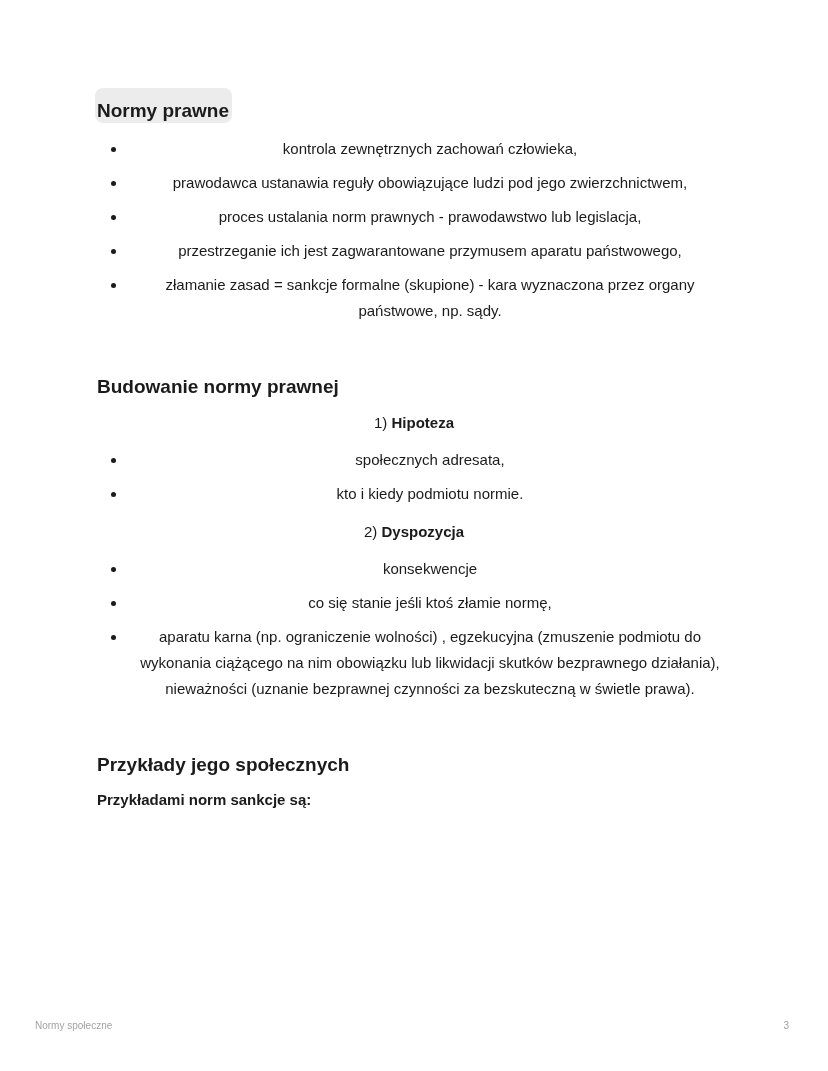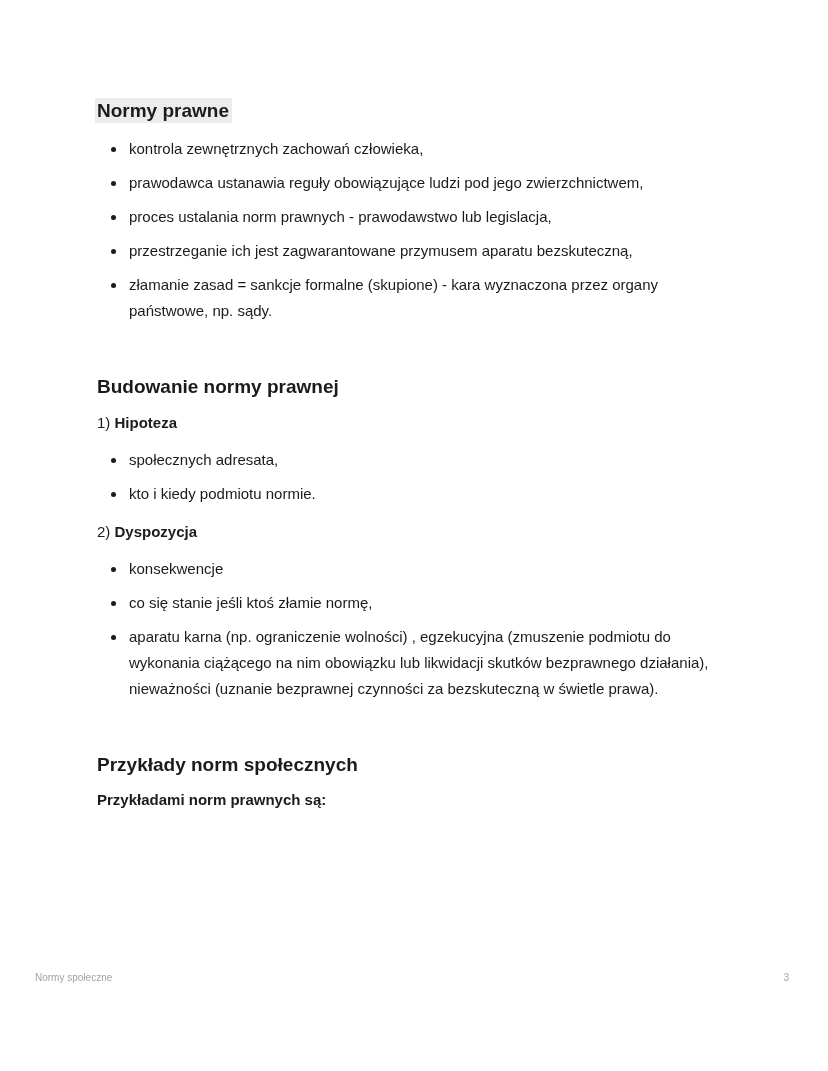--- a/index.html
+++ b/index.html
@@ -19,93 +19,96 @@
     width: 634px;
   }
   .doc-heading {
     font-size: 19px;
     font-weight: 700;
     line-height: 23px;
     margin: 0;
   }
   .doc-heading .hl {
     background: #ececec;
-    padding: 2px 3px 2px 2px;
+    padding: 12px 3px 2px 2px;
     margin-left: -2px;
+    border-radius: 8px;
   }
   .section-gap { margin-top: 51px; }
   ul.doc-list {
     list-style: disc;
     margin: 14px 0 0 0;
     padding-left: 30px;
+    text-align: center;
   }
   ul.doc-list li {
     font-size: 15px;
     line-height: 26px;
     margin-bottom: 8px;
     padding-left: 2px;
   }
   ul.doc-list li:last-child { margin-bottom: 0; }
   .numbered {
     font-size: 15px;
     line-height: 20px;
     margin: 15px 0 0 0;
+    text-align: center;
   }
   .numbered b { font-weight: 700; }
   .subheading {
     font-size: 15px;
     font-weight: 700;
     line-height: 20px;
     margin: 14px 0 0 0;
   }
   .footer {
     position: absolute;
     left: 35px;
     right: 39px;
-    top: 972px;
+    top: 1020px;
     display: flex;
     justify-content: space-between;
     font-size: 10px;
     line-height: 12px;
     color: #a3a3a3;
   }
 </style>
 </head>
 <body>
 
 <div class="page">
   <div class="content">
 
     <h2 class="doc-heading"><span class="hl">Normy prawne</span></h2>
     <ul class="doc-list">
       <li>kontrola zewnętrznych zachowań człowieka,</li>
       <li>prawodawca ustanawia reguły obowiązujące ludzi pod jego zwierzchnictwem,</li>
       <li>proces ustalania norm prawnych - prawodawstwo lub legislacja,</li>
-      <li>przestrzeganie ich jest zagwarantowane przymusem aparatu bezskuteczną,</li>
+      <li>przestrzeganie ich jest zagwarantowane przymusem aparatu państwowego,</li>
       <li>złamanie zasad = sankcje formalne (skupione) - kara wyznaczona przez organy państwowe, np. sądy.</li>
     </ul>
 
     <h2 class="doc-heading section-gap">Budowanie normy prawnej</h2>
 
     <p class="numbered"><span>1) </span><b>Hipoteza</b></p>
     <ul class="doc-list">
       <li>społecznych adresata,</li>
       <li>kto i kiedy podmiotu normie.</li>
     </ul>
 
     <p class="numbered"><span>2) </span><b>Dyspozycja</b></p>
 
     <ul class="doc-list">
       <li>konsekwencje</li>
       <li>co się stanie jeśli ktoś złamie normę,</li>
       <li>aparatu karna (np. ograniczenie wolności) , egzekucyjna (zmuszenie podmiotu do wykonania ciążącego na nim obowiązku lub likwidacji skutków bezprawnego działania), nieważności (uznanie bezprawnej czynności za bezskuteczną w świetle prawa).</li>
     </ul>
 
-    <h2 class="doc-heading section-gap">Przykłady norm społecznych</h2>
-    <p class="subheading">Przykładami norm prawnych są:</p>
+    <h2 class="doc-heading section-gap">Przykłady jego społecznych</h2>
+    <p class="subheading">Przykładami norm sankcje są:</p>
 
   </div>
 
   <div class="footer">
     <span>Normy społeczne</span>
     <span>3</span>
   </div>
 </div>
 
 </body></html>

